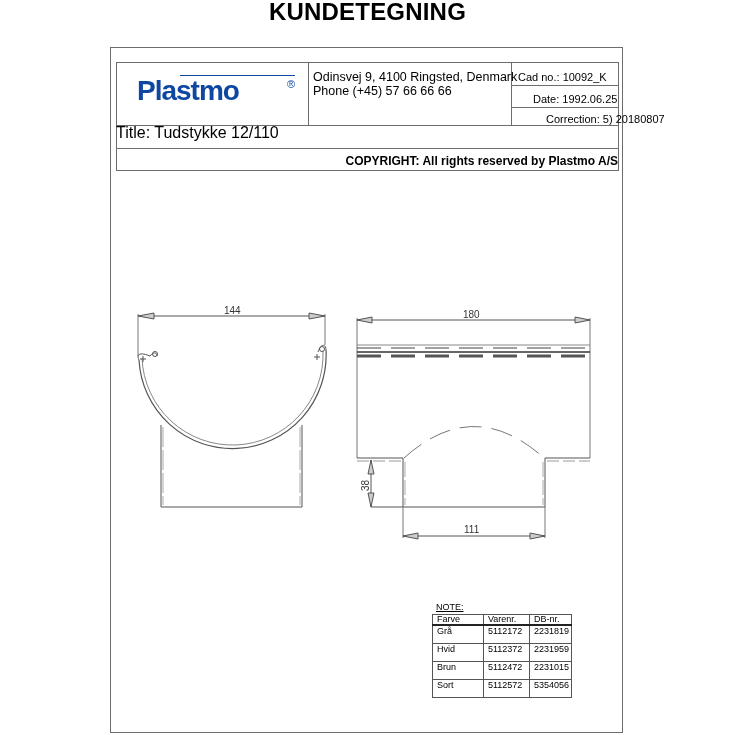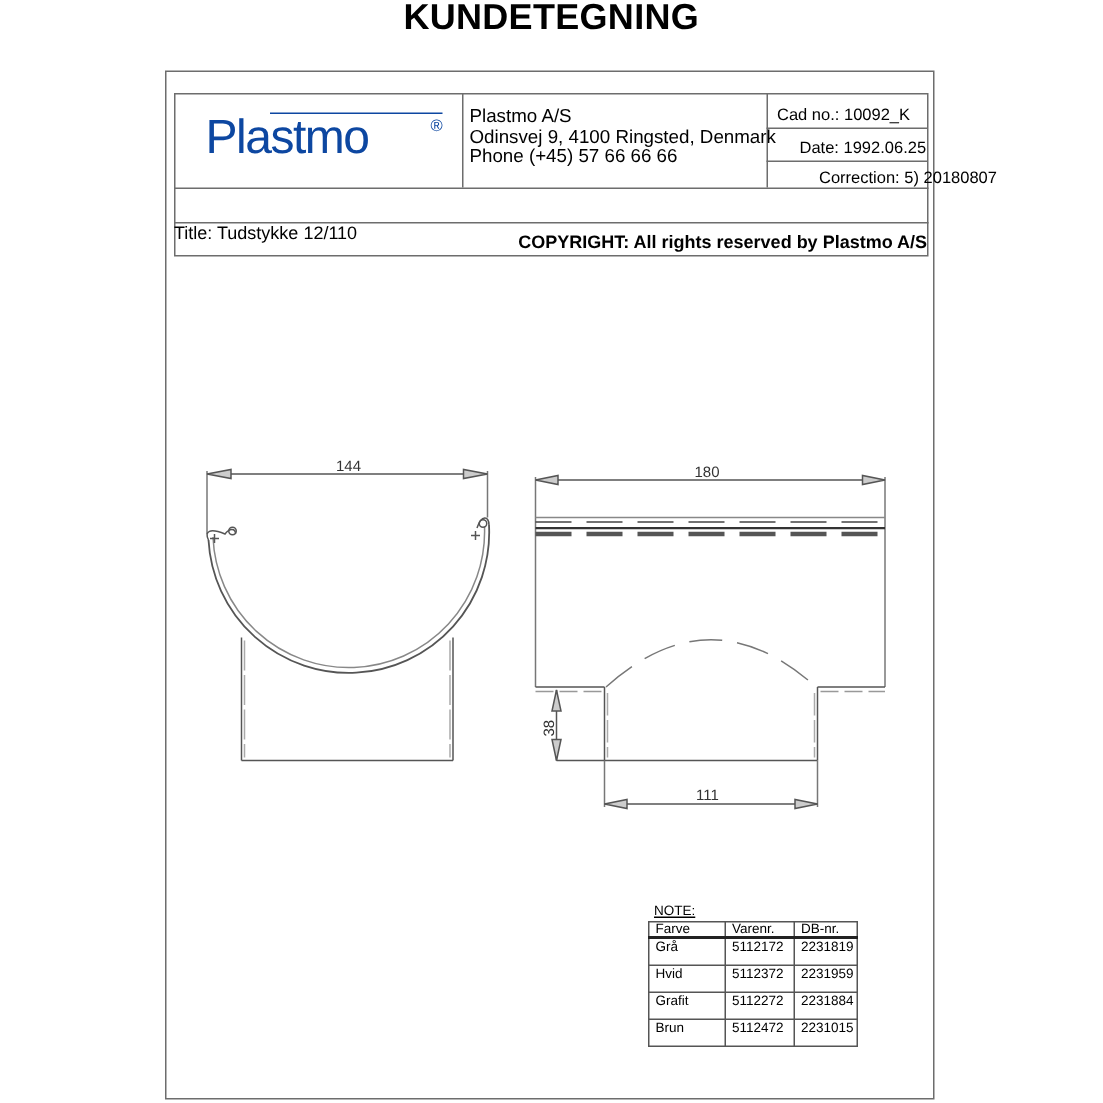--- a/index.html
+++ b/index.html
@@ -7,27 +7,27 @@
          font-family: "Liberation Sans", sans-serif; color: #000; }
   .abs { position: absolute; }
   .page-title { left: 0; width: 735px; top: -2px; text-align: center;
                 font-weight: bold; font-size: 24px; letter-spacing: 0.2px; }
   .frame { left: 110px; top: 47px; width: 513px; height: 686px;
            border: 1px solid #6d6d6d; box-sizing: border-box; }
   .hbox { border: 1px solid #6d6d6d; box-sizing: border-box; }
   .line-h { height: 0; border-top: 1px solid #6d6d6d; }
   .line-v { width: 0; border-left: 1px solid #6d6d6d; }
   .logo { left: 137px; top: 66px; font-family: "Liberation Sans", sans-serif;
-          font-weight: normal; font-size: 32px; color: #0d47a1; letter-spacing: -1px;
+          font-weight: bold; font-size: 28px; color: #0d47a1; letter-spacing: -1px;
           line-height: 50px; }
   .logo-bar { left: 180px; top: 75px; width: 115px; height: 1px; background: #0d47a1; }
   .reg { left: 287px; top: 78px; font-size: 11px; color: #0d47a1; }
   .addr { left: 313px; top: 71px; font-size: 12.5px; line-height: 13.5px; }
   .meta { left: 518px; font-size: 11px; }
-  .title-text { left: 116px; top: 148px; font-size: 12px; }
+  .title-text { left: 116px; top: 124px; font-size: 16px; }
   .copyright { left: 116px; width: 502px; top: 154px; text-align: right;
                font-weight: bold; font-size: 12px; }
   svg.drawing { position: absolute; left: 0; top: 0; }
   .note { left: 436px; top: 602px; font-size: 9px; text-decoration: underline; }
   table.parts { position: absolute; left: 432px; top: 614px; border-collapse: collapse;
                 font-size: 9px; }
   table.parts td { border: 1px solid #555; padding: 0 0 0 4px; vertical-align: top;
                    height: 18px; box-sizing: border-box; }
   table.parts tr.head td { height: 9px; line-height: 9px; border-bottom: 2px solid #222; }
   table.parts td.c1 { width: 51px; margin-left: 45px; }
@@ -48,21 +48,20 @@
 <div class="abs line-h" style="left:511px; top:85px; width:107px;"></div>
 <div class="abs line-h" style="left:511px; top:107px; width:107px;"></div>
 <div class="abs line-h" style="left:116px; top:125px; width:503px;"></div>
 <div class="abs line-h" style="left:116px; top:148px; width:503px;"></div>
 
 <div class="abs logo-bar"></div>
 <div class="abs logo">Plastmo</div>
 <div class="abs reg">®</div>
 
 <div class="abs addr">
-  <div>Plastmo A/S</div>
   <div>Odinsvej 9, 4100 Ringsted, Denmark</div>
   <div>Phone (+45) 57 66 66 66</div>
 </div>
 
 <div class="abs meta" style="top:71px;">Cad no.: 10092_K</div>
 <div class="abs meta" style="top:93px;margin-left:15px;">Date: 1992.06.25</div>
 <div class="abs meta" style="top:113px;margin-left:28px;">Correction: 5) 20180807</div>
 
 <div class="abs title-text">Title: Tudstykke 12/110</div>
 <div class="abs copyright">COPYRIGHT: All rights reserved by Plastmo A/S</div>
@@ -148,23 +147,23 @@
     <td class="c1">Grå</td>
     <td class="c2">5112172</td>
     <td class="c3">2231819</td>
   </tr>
   <tr>
     <td class="c1">Hvid</td>
     <td class="c2">5112372</td>
     <td class="c3">2231959</td>
   </tr>
   <tr>
-    <td class="c1">Grafit</td>
-    <td class="c2">5112272</td>
-    <td class="c3">2231884</td>
-  </tr>
-  <tr>
     <td class="c1">Brun</td>
     <td class="c2">5112472</td>
     <td class="c3">2231015</td>
+  </tr>
+  <tr>
+    <td class="c1">Sort</td>
+    <td class="c2">5112572</td>
+    <td class="c3">5354056</td>
   </tr>
 </tbody>
   </table>
 
 </body></html>

